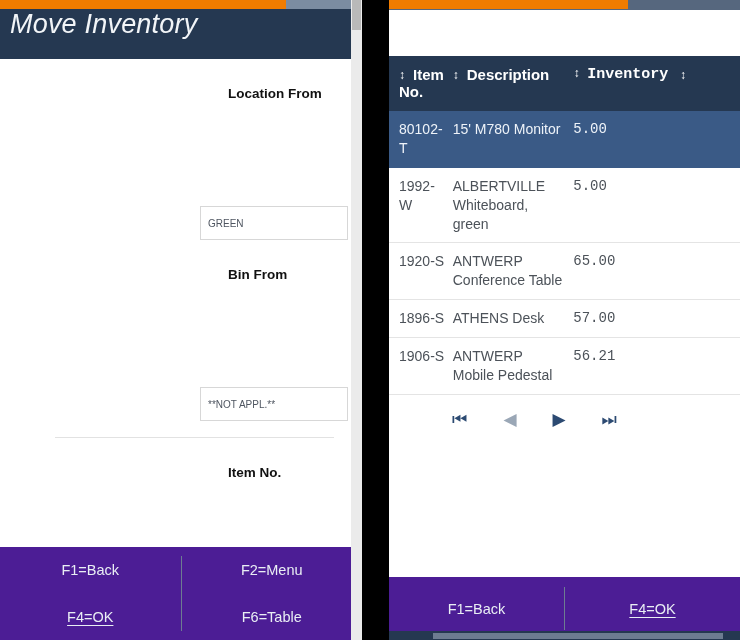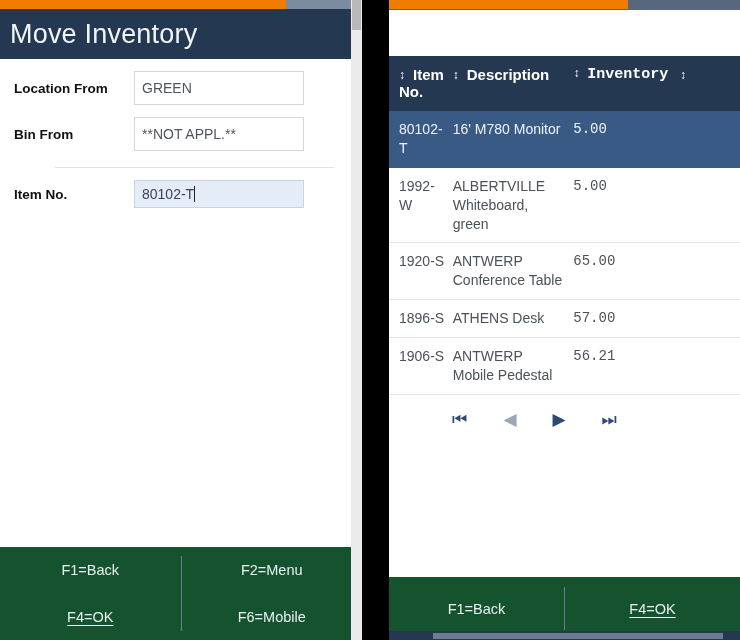--- a/index.html
+++ b/index.html
@@ -13,59 +13,59 @@
 
   
   .panel { position: absolute; top: 0; background: #ffffff; overflow: hidden; }
   .progress-track {
     position: absolute; top: 0; left: 0; right: 0; height: 9px;
     background: #5a6b81;
   }
   .progress-fill { position: absolute; top: 0; left: 0; height: 9px; background: #f07c00; }
   .title-bar {
     position: absolute; left: 0; right: 0; background: #253851;
-    display: flex; align-items: center;
+    display: flex; align-items: flex-start; font-style: italic;
   }
   .title-text {
     color: #f2f5f8; font-weight: 300; letter-spacing: .2px;
     white-space: nowrap;
   }
 
   
   #left-panel { left: 0; width: 362px; height: 640px; background: #fff; }
   #left-panel .progress-track { background: #7b8ca1; height: 9px; }
   #left-panel .progress-fill { width: 285px; }
   #left-panel .title-bar { top: 9px; height: 50px; padding-left: 10px; }
   #left-panel .title-text { font-size: 27px; }
 
   .form-area { position: absolute; top: 59px; left: 0; right: 0; bottom: 93px; background: #fff; }
-  .form-row { display: flex; align-items: center; padding: 0 14px; margin-top: 12px; }
+  .form-row { display: flex; align-items: flex-end; padding: 0 14px; margin-top: 27px; flex-direction: column; }
   .form-label {
     width: 120px; font-size: 13.5px; font-weight: bold; color: #111;
     flex: 0 0 120px;
   }
   .form-input {
     flex: 1 1 auto; height: 28px; border: 1px solid #d7d7d7; background: #fff;
-    font-family: "Liberation Sans", sans-serif; font-size: 14px; color: #4e5560;
+    font-family: "Liberation Sans", sans-serif; font-size: 10px; color: #4e5560;
     padding: 16px 7px; outline: none; max-width: 170px;
   }
   .divider { height: 1px; background: #e2e2e2; margin: 16px 28px 0 55px; }
   .caret {
     display: inline-block; width: 1px; height: 16px; background: #222;
     vertical-align: -3px; margin-left: 0px;
   }
   .focused-wrap {
     flex: 1 1 auto; max-width: 170px; height: 28px; background: #e4ecf8;
     border: 1px solid #c7d4e6; display: flex; align-items: center;
     padding: 0 7px; font-size: 14px; color: #3d4450;
   }
 
   
   .fkey-bar {
-    position: absolute; left: 0; right: 0; bottom: 0; background: #14532d;
+    position: absolute; left: 0; right: 0; bottom: 0; background: #4c1d95;
     display: grid; grid-template-columns: 1fr 1px 1fr; margin-top: 16px;
   }
   #left-panel .fkey-bar { height: 93px; grid-template-rows: 1fr 1fr; }
   #left-panel .fkey-sep { grid-row: 1 / span 2; grid-column: 2; background: #6d7c91; margin: 9px 0; }
   .fkey {
     display: flex; align-items: center; justify-content: center;
     color: #e9eef4; font-size: 14.5px; cursor: default;
   }
   .fkey.active { text-decoration: underline; text-underline-offset: 3px; }
 
@@ -167,21 +167,21 @@
         </div>
       </div>
 
     </div>
 
     <div class="fkey-bar">
       <div class="fkey">F1=Back</div>
       <div class="fkey-sep"></div>
       <div class="fkey">F2=Menu</div>
       <div class="fkey active">F4=OK</div>
-      <div class="fkey">F6=Mobile</div>
+      <div class="fkey">F6=Table</div>
     </div>
 
     <div class="v-scroll">
       <div class="thumb" style="top:0;height:30px;"></div>
     </div>
   </div>
 
   <div class="panel" id="right-panel">
 
     <div class="progress-track">
@@ -203,21 +203,21 @@
               <span class="sort-ic">↕</span><span>Inventory</span>
             </th>
             <th class="col-x">
               <span class="sort-ic">↕</span><span></span>
             </th>
           </tr>
         </thead>
         <tbody id="lookup-body">
             <tr class="lookup-row row-selected">
               <td class="col-item">80102-T</td>
-              <td class="col-desc">16' M780 Monitor</td>
+              <td class="col-desc">15' M780 Monitor</td>
               <td class="col-inv">5.00</td>
               <td class="col-x"></td>
             </tr>
             <tr class="lookup-row">
               <td class="col-item">1992-W</td>
               <td class="col-desc">ALBERTVILLE Whiteboard, green</td>
               <td class="col-inv">5.00</td>
               <td class="col-x"></td>
             </tr>
             <tr class="lookup-row">

